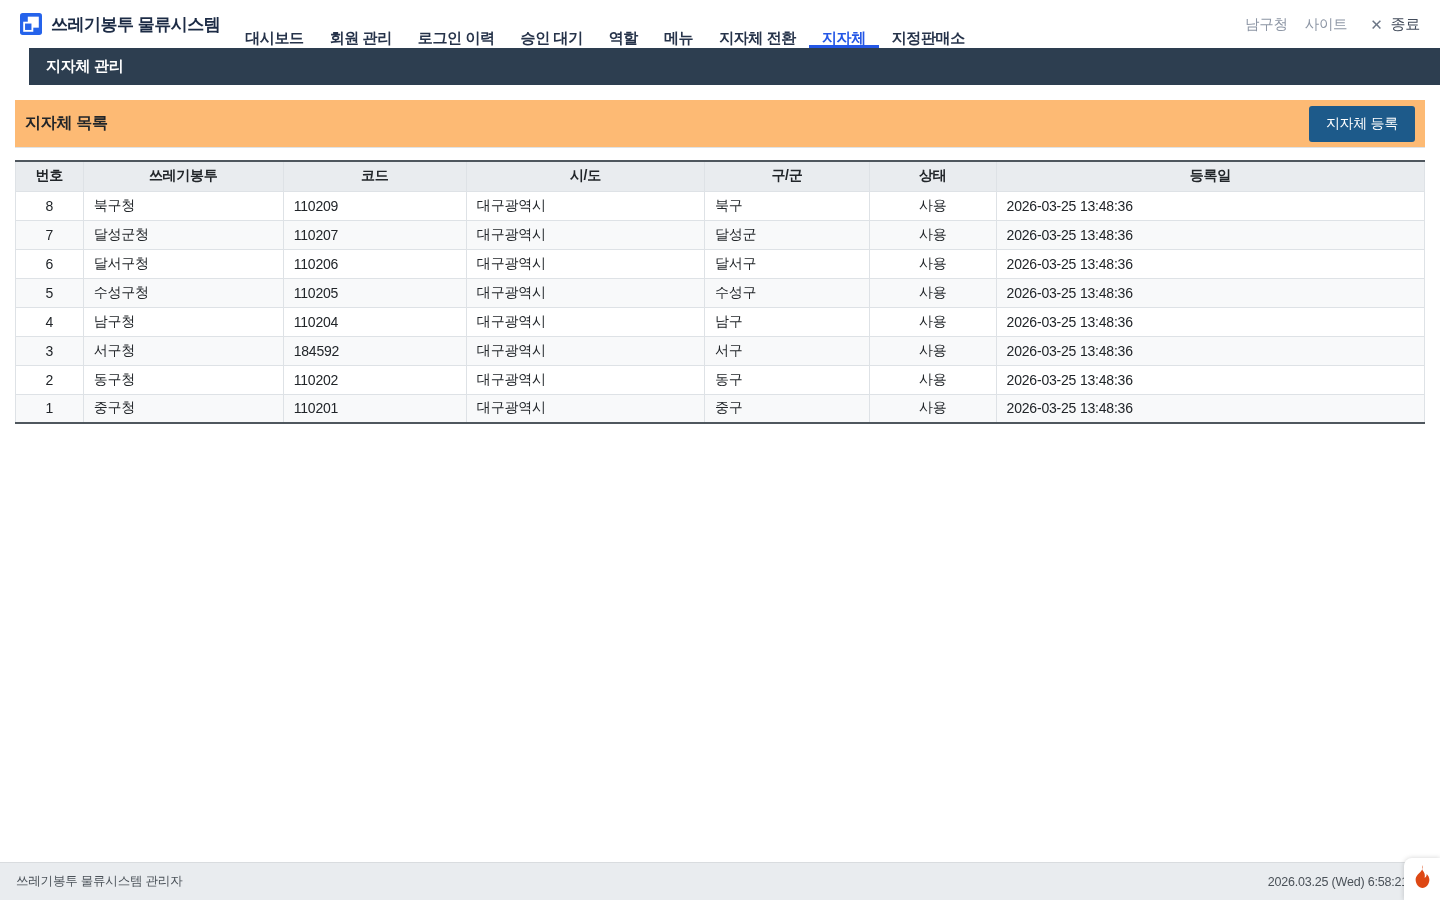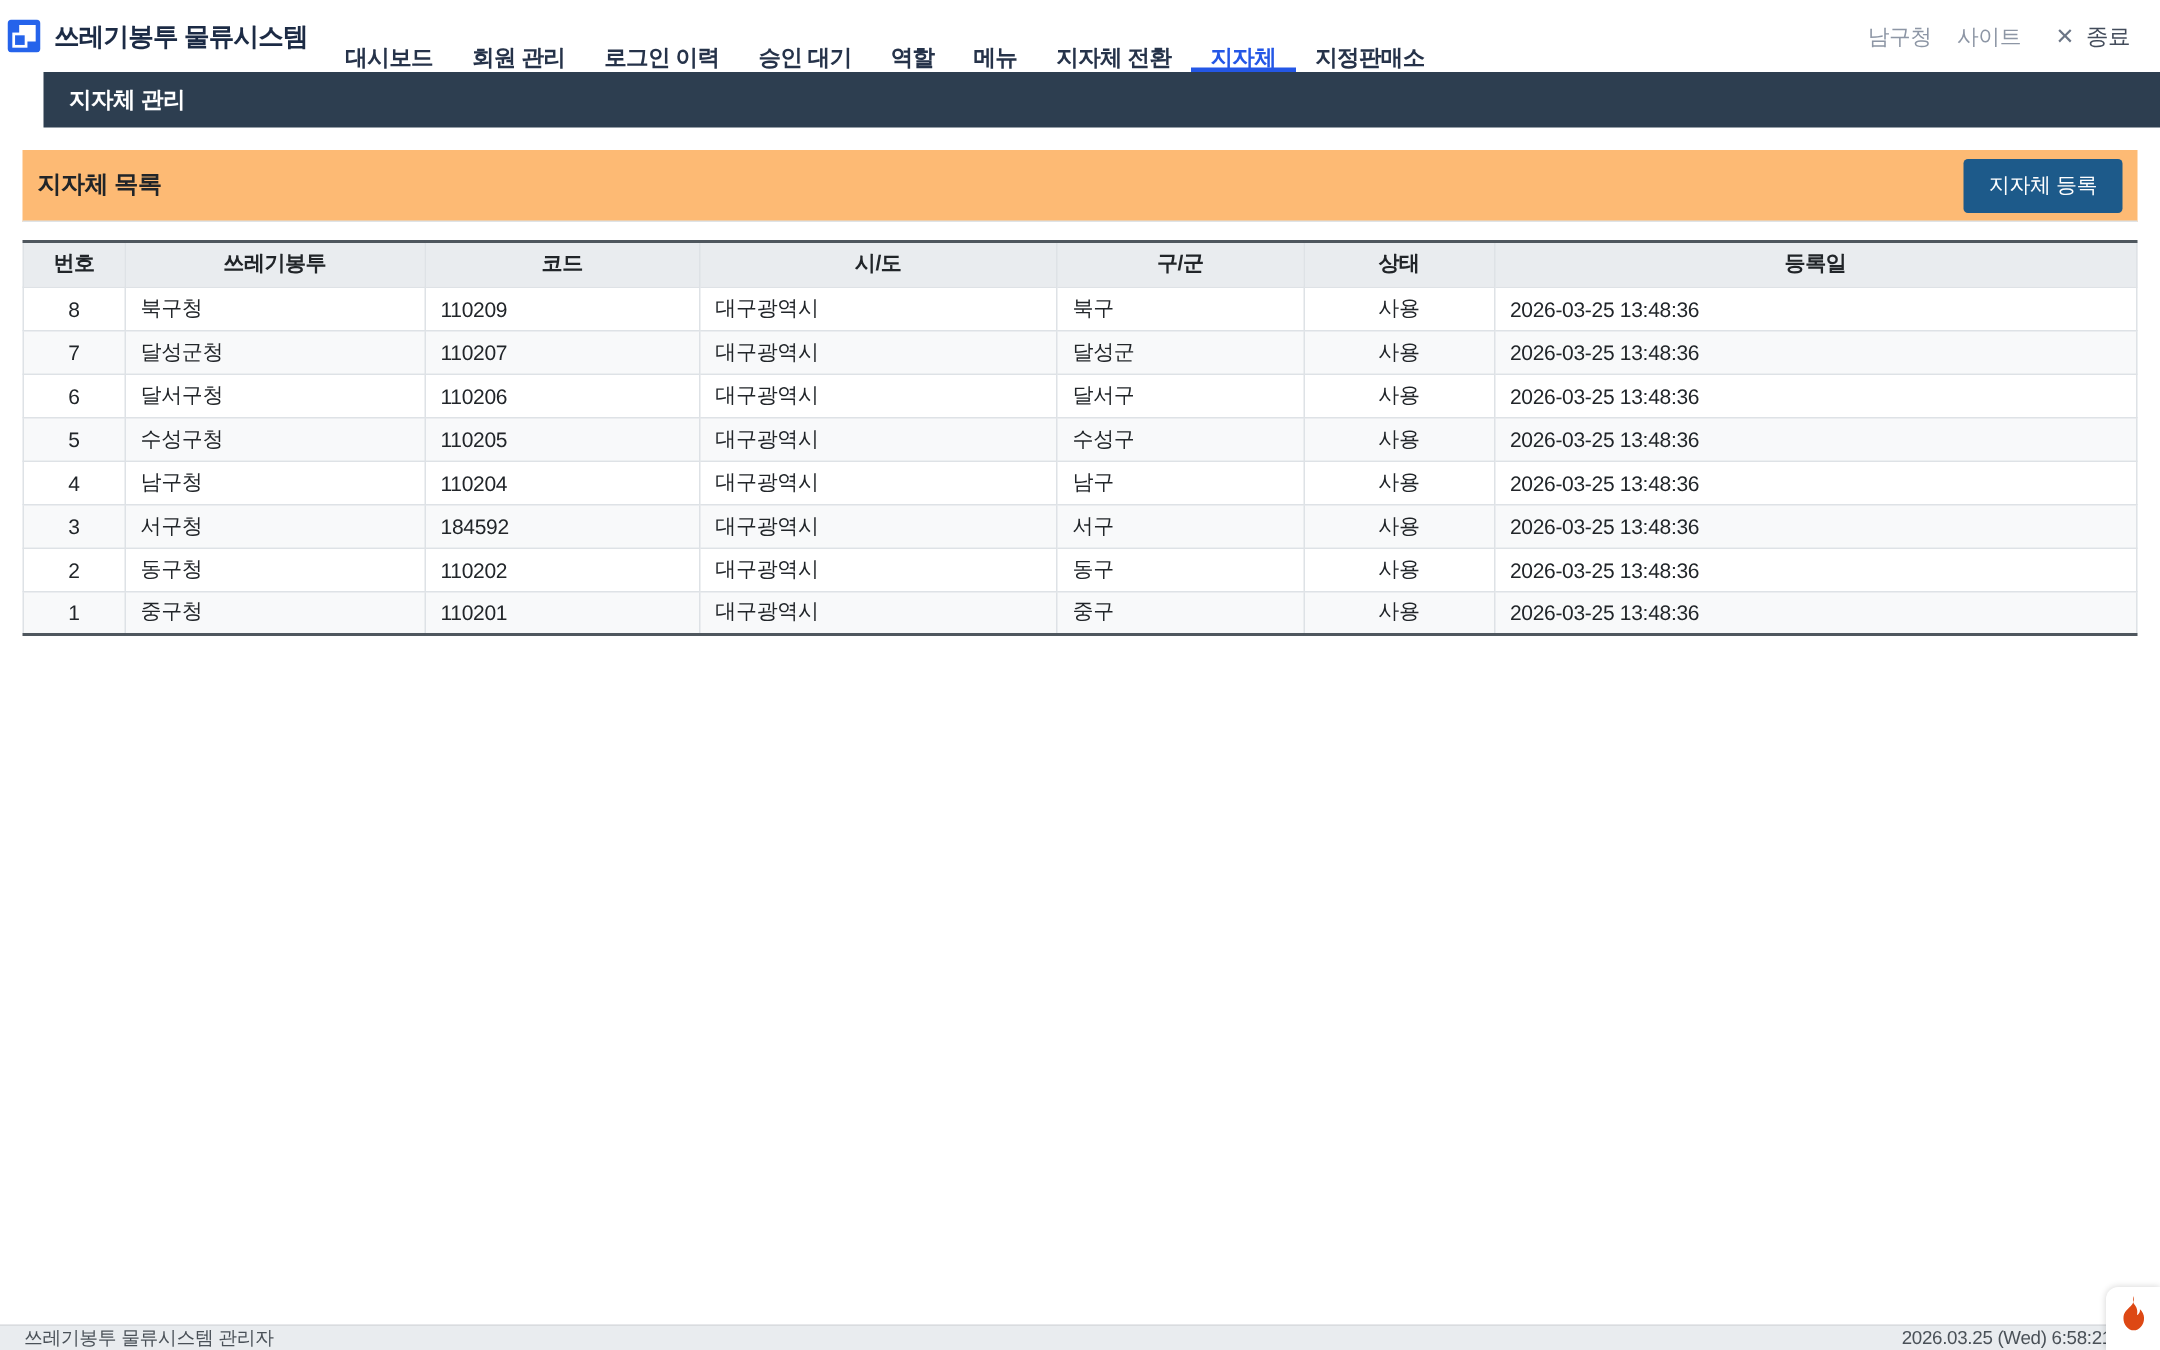--- a/index.html
+++ b/index.html
@@ -12,21 +12,21 @@
     position: relative;
     color: #212529;
   }
 
   
   .navbar {
     height: 48px;
     background: #ffffff;
     display: flex;
     align-items: stretch;
-    padding: 0 20px 0 5px;
+    padding: 0 20px 0 20px;
     border-radius: 11px;
   }
   .brand { display: flex; align-items: center; gap: 9px; }
   .logo svg { display: block; }
   .brand-title {
     font-size: 17px; font-weight: 700; color: #1c2b45; letter-spacing: -0.5px;
     white-space: nowrap;
   }
   .nav { display: flex; margin-left: 12px; align-items: flex-end; }
   .nav-item {
@@ -98,21 +98,21 @@
     padding: 0 10px;
     letter-spacing: -0.2px;
     background-clip: padding-box;
   }
   .muni-table tbody tr:nth-child(even) { background: #f8f9fa; }
   .muni-table td.center, .muni-table th.center { text-align: center; }
 
   
   .footer {
     position: absolute; left: 0; right: 0; bottom: 0;
-    height: 17px;
+    height: 38px;
     background: #e9ecef;
     border-top: 1px solid #d9dcdf;
     display: flex; align-items: center; justify-content: space-between;
     padding: 0 32px 0 16px;
     font-size: 12.5px; color: #4a5158; letter-spacing: -0.2px;
   }
 
   
   .debug-toggle {
     position: absolute; right: 0; bottom: 0;

